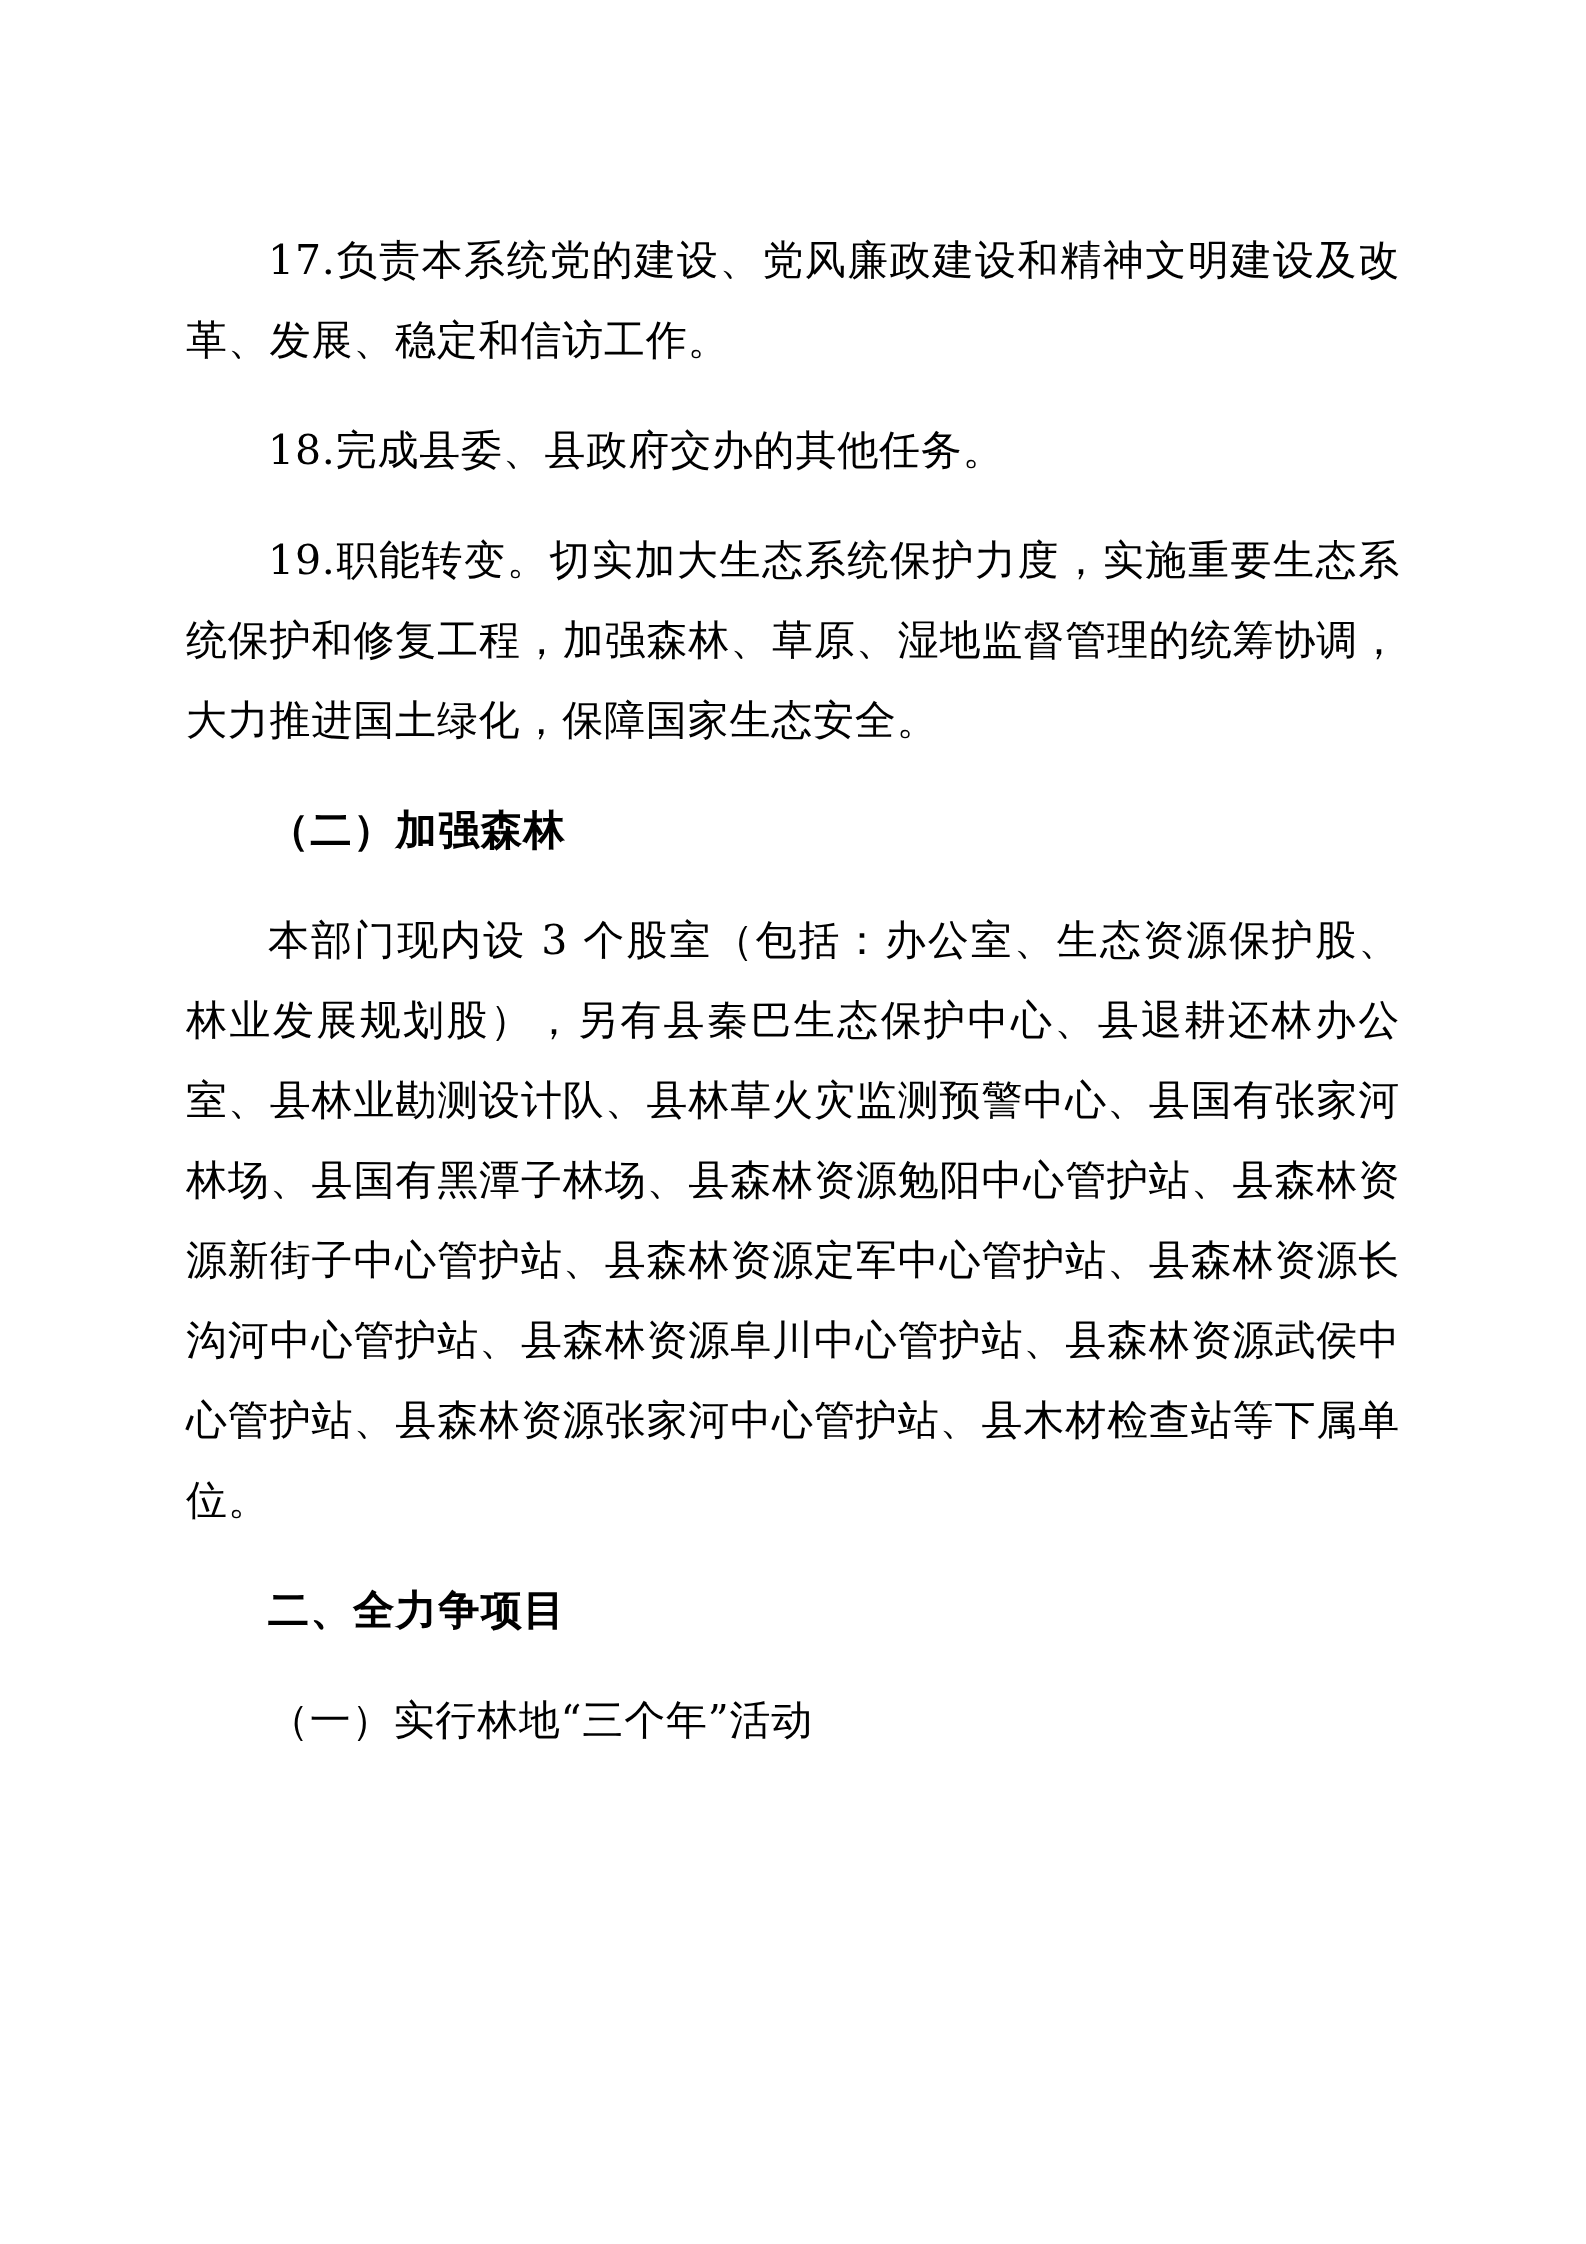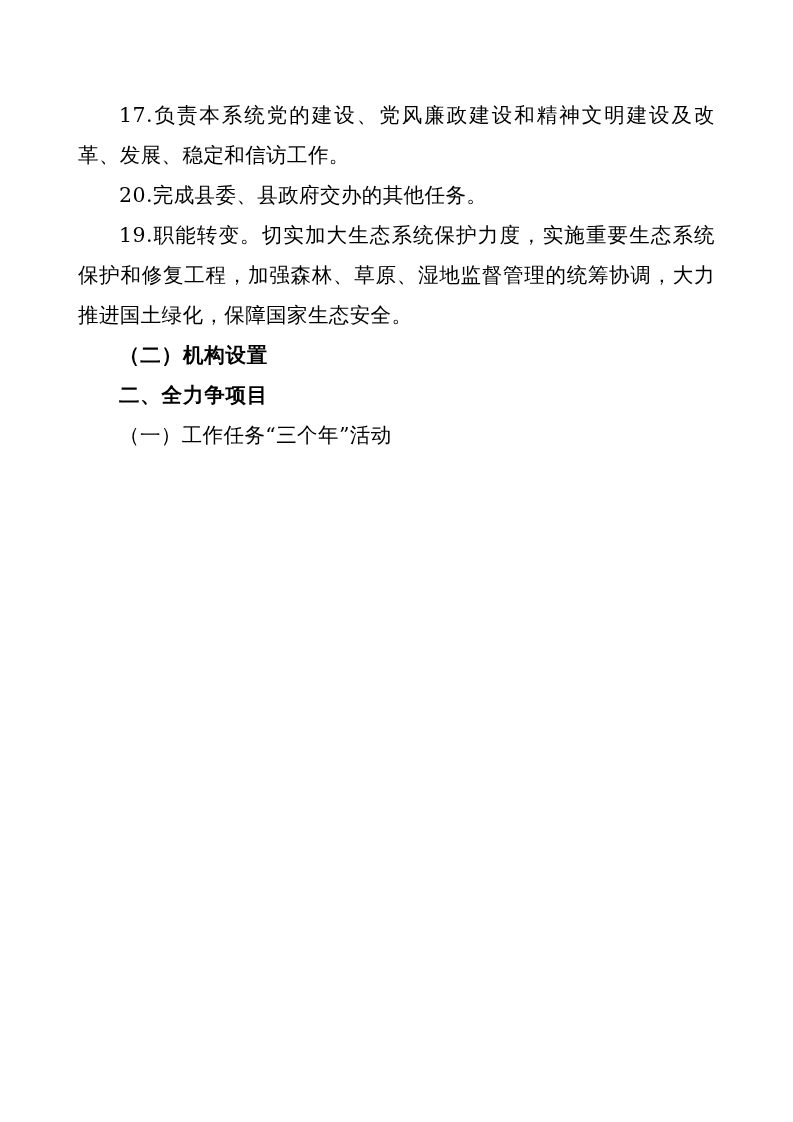--- a/index.html
+++ b/index.html
@@ -22,46 +22,47 @@
     padding: 95px 78px 60px 78px;
   }
   .doc-body {
     font-size: 20.5px;
     line-height: 40px;
     text-align: justify;
     text-justify: inter-ideograph;
     letter-spacing: 0.4px;
   }
   p {
-    margin: 0;
+    margin: 15px;
   }
   .para {
     text-indent: 2em;
   }
   .heading {
     text-indent: 2em;
     font-weight: bold;
     font-family: "DejaVu Sans", "Liberation Sans", sans-serif;
     letter-spacing: 0.8px;
   }
 </style>
 </head>
 <body>
 
 <div class="page">
   <div class="doc-body">
 
     <p class="para">17.负责本系统党的建设、党风廉政建设和精神文明建设及改革、发展、稳定和信访工作。</p>
 
-    <p class="para">20.完成县委、县政府交办的其他任务。</p>
+    <p class="para">18.完成县委、县政府交办的其他任务。</p>
 
     <p class="para">19.职能转变。切实加大生态系统保护力度，实施重要生态系统保护和修复工程，加强森林、草原、湿地监督管理的统筹协调，大力推进国土绿化，保障国家生态安全。</p>
 
-    <p class="heading">（二）机构设置</p>
+    <p class="heading">（二）加强森林</p>
 
+    <p class="para">本部门现内设 3 个股室（包括：办公室、生态资源保护股、林业发展规划股），另有县秦巴生态保护中心、县退耕还林办公室、县林业勘测设计队、县林草火灾监测预警中心、县国有张家河林场、县国有黑潭子林场、县森林资源勉阳中心管护站、县森林资源新街子中心管护站、县森林资源定军中心管护站、县森林资源长沟河中心管护站、县森林资源阜川中心管护站、县森林资源武侯中心管护站、县森林资源张家河中心管护站、县木材检查站等下属单位。</p>
 
     <p class="heading">二、全力争项目</p>
 
-    <p class="para">（一）工作任务“三个年”活动</p>
+    <p class="para">（一）实行林地“三个年”活动</p>
 
 
   </div>
 </div>
 
 </body></html>

